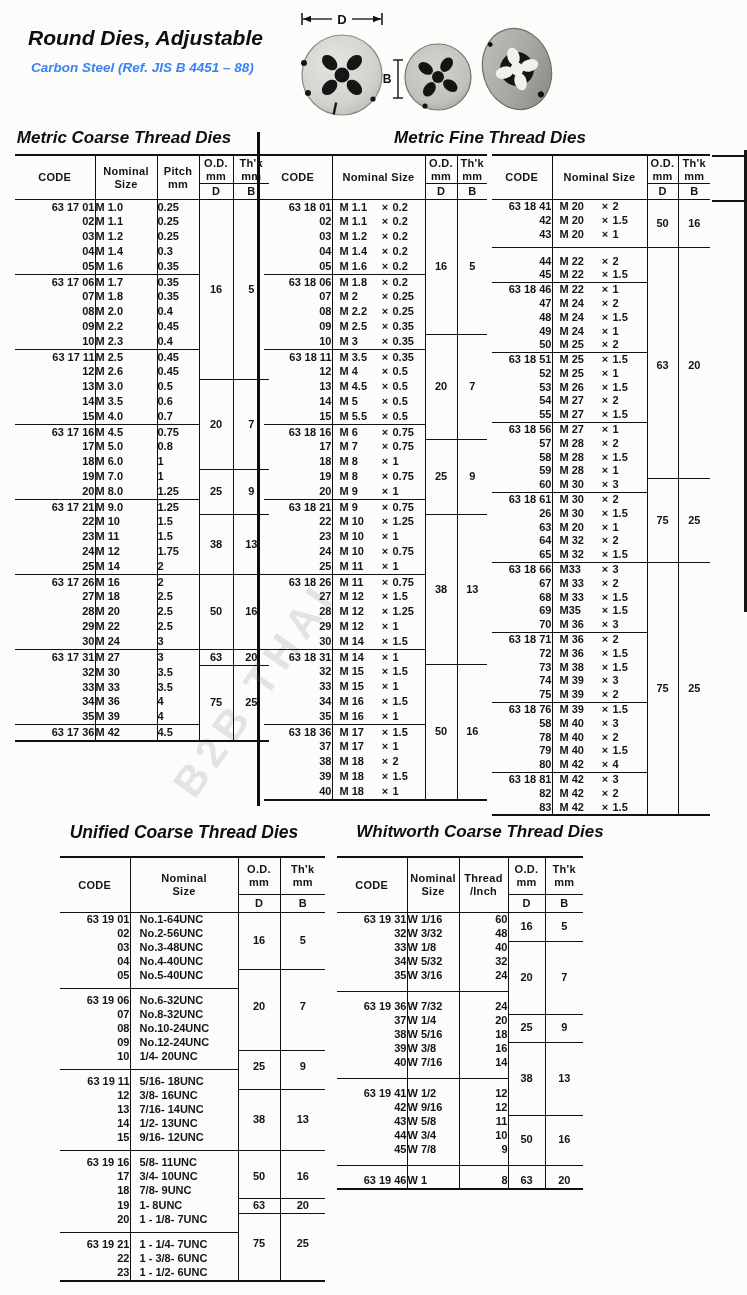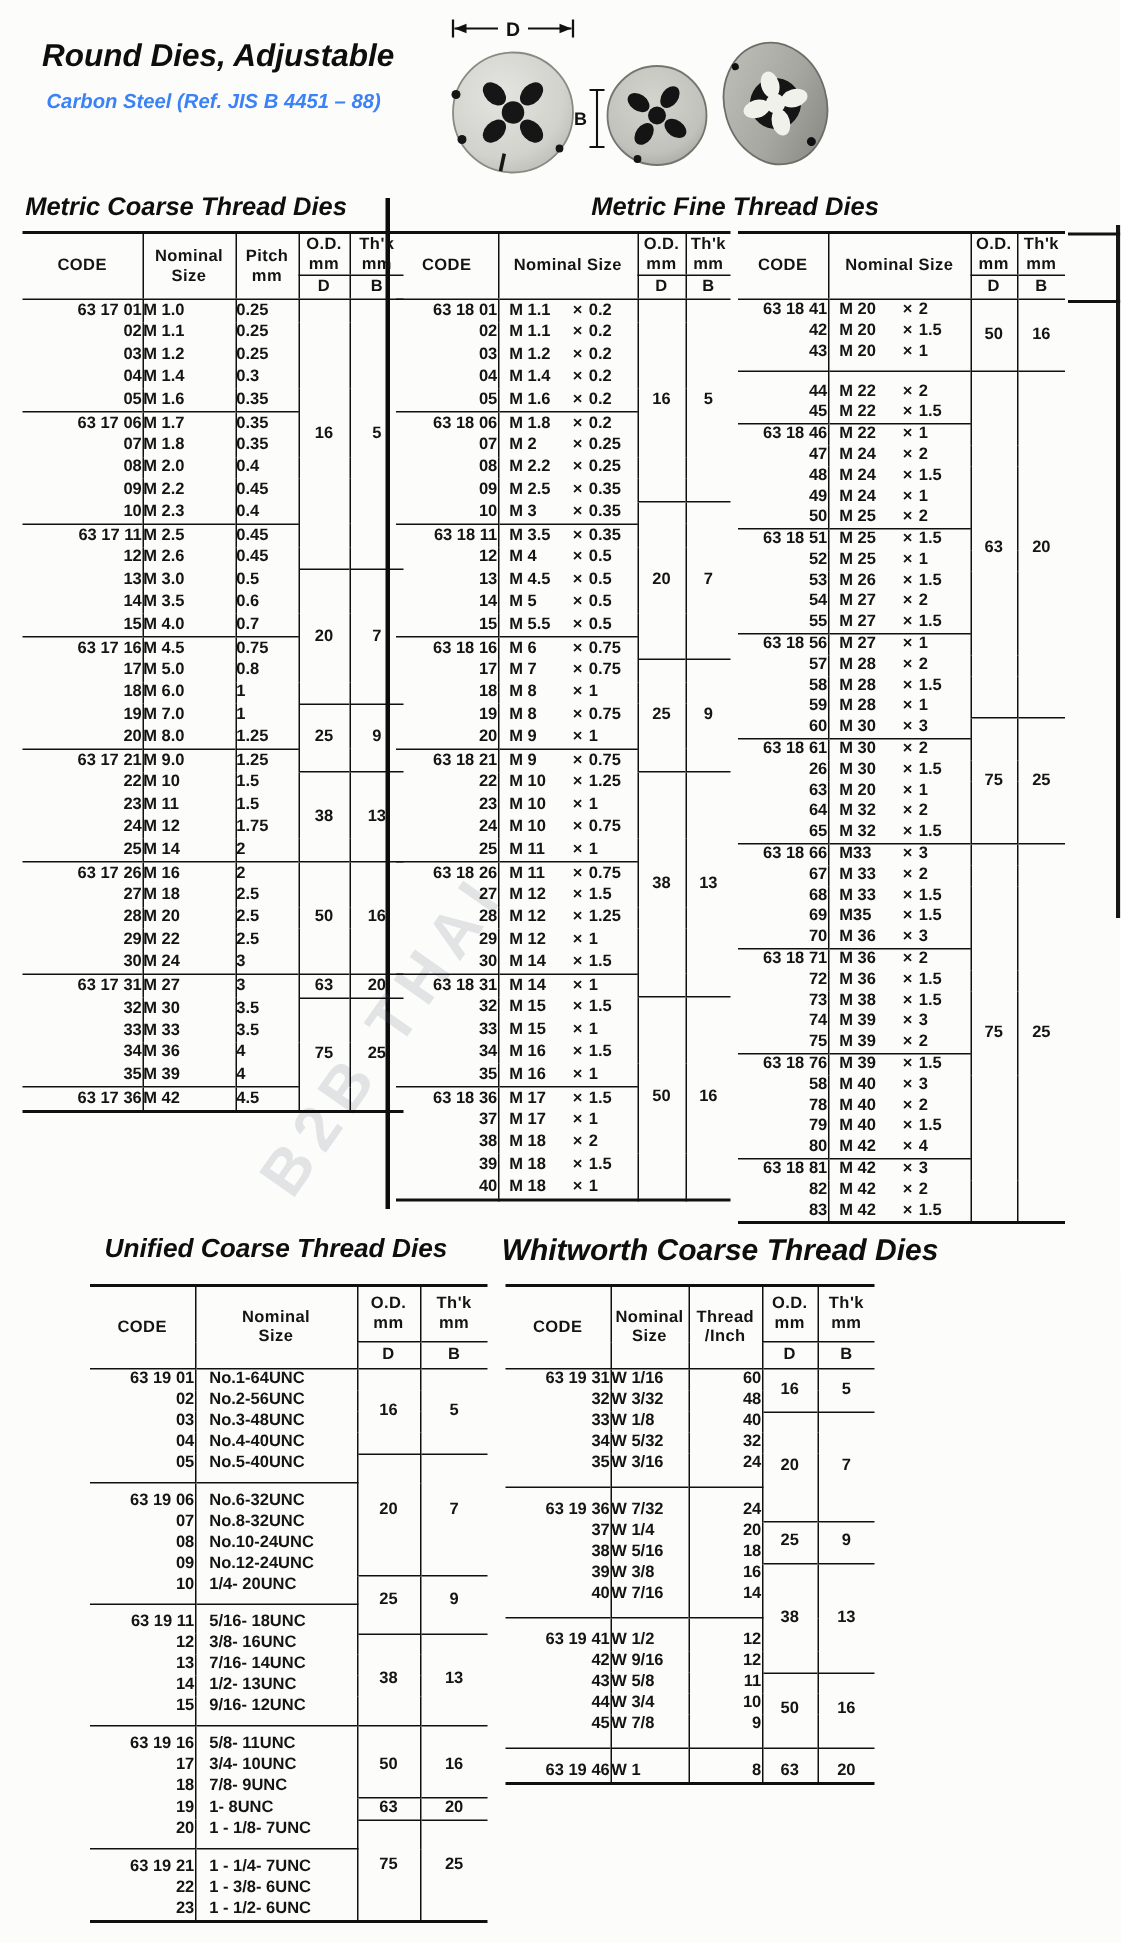--- a/index.html
+++ b/index.html
@@ -12,21 +12,21 @@
   .edge{position:absolute;left:744px;top:150px;width:3px;height:462px;background:#161616;}
   .frag1{position:absolute;left:712px;top:155px;width:35px;height:2px;background:#111;}
   .frag2{position:absolute;left:712px;top:200px;width:35px;height:1.6px;background:#111;}
   .wm{position:absolute;left:95px;top:570px;width:320px;height:240px;display:flex;align-items:center;justify-content:center;
       transform:rotate(-55deg);font-weight:700;font-size:42px;letter-spacing:7px;color:rgba(95,100,125,.16);
       pointer-events:none;white-space:nowrap;}
   h2.sec{position:absolute;margin:0;font-style:italic;font-weight:700;font-size:17px;line-height:1.2;text-align:center;color:#0e0e0e;}
   #h-mc{left:0;top:128px;width:248px;}
   #h-mf{left:268px;top:128px;width:444px;}
   #h-un{left:45px;top:822px;width:278px;font-size:17.5px;}
-  #h-ww{left:330px;top:822px;width:300px;font-size:20px;}
+  #h-ww{left:330px;top:822px;width:300px;font-size:17px;}
   #t-mc{position:absolute;left:15px;top:154px;width:254px;}
   #t-mf1{position:absolute;left:264px;top:154px;width:223px;}
   #t-mf2{position:absolute;left:492px;top:154px;width:218px;}
   #t-un{position:absolute;left:60px;top:856px;width:265px;}
   #t-ww{position:absolute;left:337px;top:856px;width:246px;}
 
   table.tbl{border-collapse:collapse;table-layout:fixed;border-top:2.6px solid #101010;border-bottom:2.2px solid #101010;
             font-size:11px;color:#141414;}
   .tbl th,.tbl td{padding:0;}
   .tbl th{font-weight:700;text-align:center;vertical-align:middle;white-space:pre-line;line-height:1.15;

